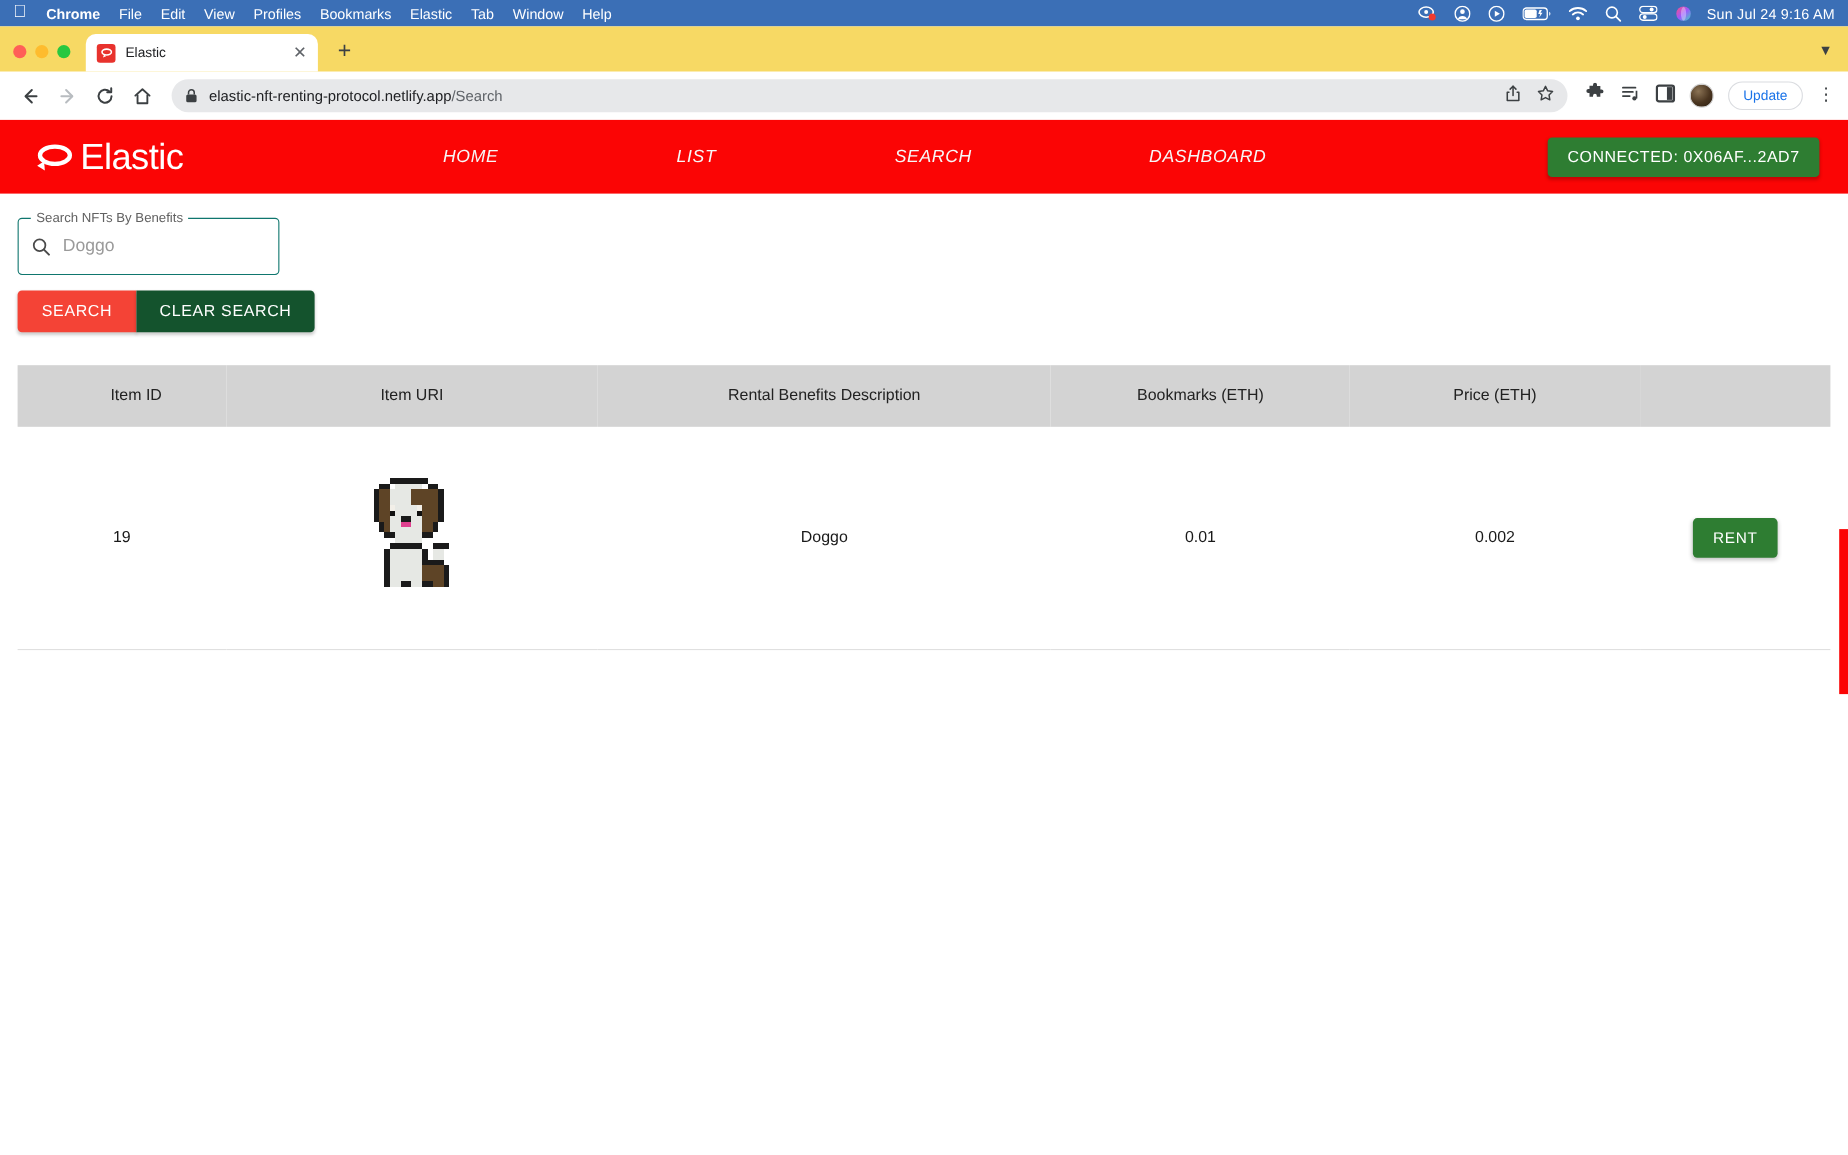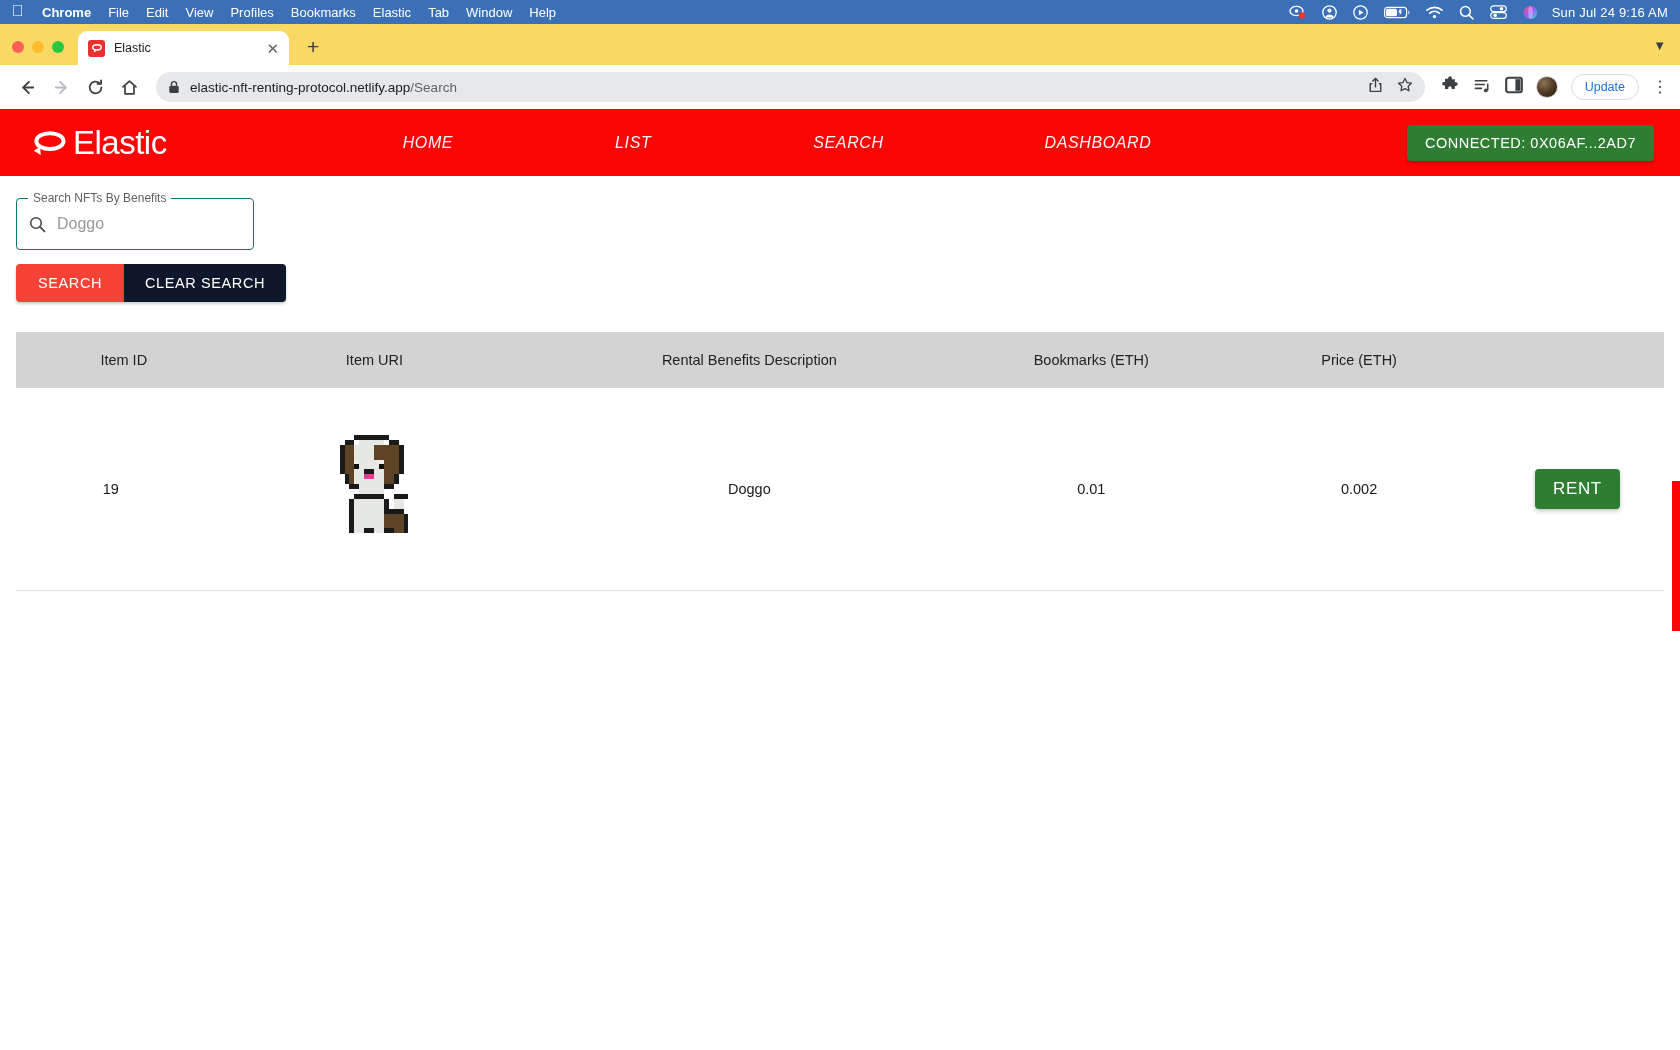--- a/index.html
+++ b/index.html
@@ -197,21 +197,21 @@
   .btn-search {
     background: #f44336; color: #ffffff;
     border: none;
     font-size: 14.5px; letter-spacing: 0.6px;
     padding: 11px 22px;
     border-radius: 4px 0 0 4px;
     font-family: "Liberation Sans", sans-serif;
     box-shadow: 0 2px 3px rgba(0,0,0,0.2);
   }
   .btn-clear {
-    background: #0f172a; color: #ffffff;
+    background: #14532d; color: #ffffff;
     border: none;
     font-size: 14.5px; letter-spacing: 0.6px;
     padding: 11px 21px;
     border-radius: 0 4px 4px 0;
     font-family: "Liberation Sans", sans-serif;
     box-shadow: 0 2px 3px rgba(0,0,0,0.2);
   }
 
   
   .table-wrap { margin: 30px 16px 0 16px; }
@@ -232,21 +232,21 @@
   }
   .col-id { width: 11.5%; padding-left: 26px; }
   .col-uri { width: 20.5%; }
   .col-desc { width: 25%; }
   .col-coll { width: 16.5%; }
   .col-price { width: 16%; }
   .col-act { width: 10.5%; }
   .rent-btn {
     background: #2e7d32; color: #ffffff;
     border: none;
-    font-size: 17px; letter-spacing: 0.6px;
+    font-size: 14px; letter-spacing: 0.6px;
     padding: 10px 18px;
     border-radius: 4px;
     font-family: "Liberation Sans", sans-serif;
     box-shadow: 0 2px 4px rgba(0,0,0,0.24);
   }
   .nft-img { display: block; margin: 0 auto; image-rendering: pixelated; }
 
   
   .edge-scroll {
     position: absolute;

